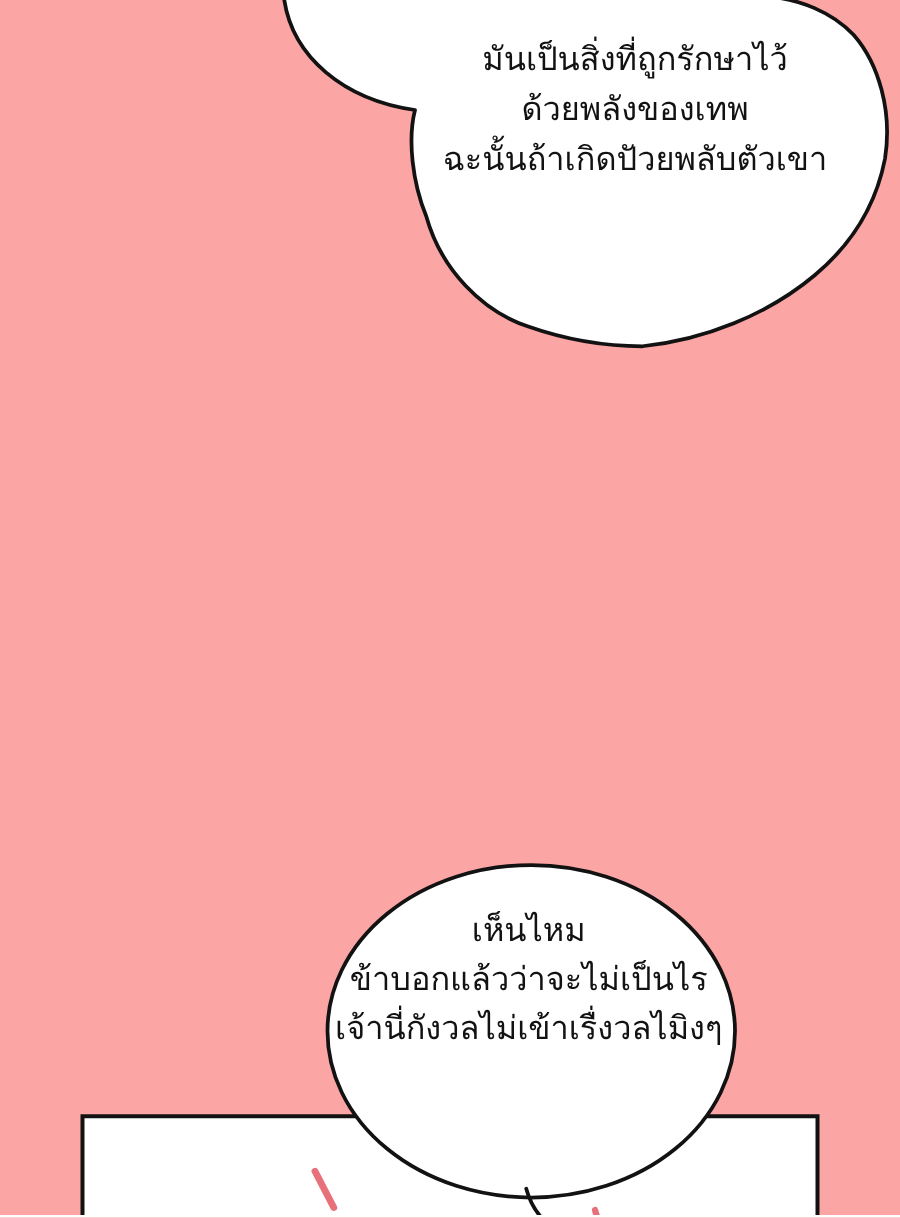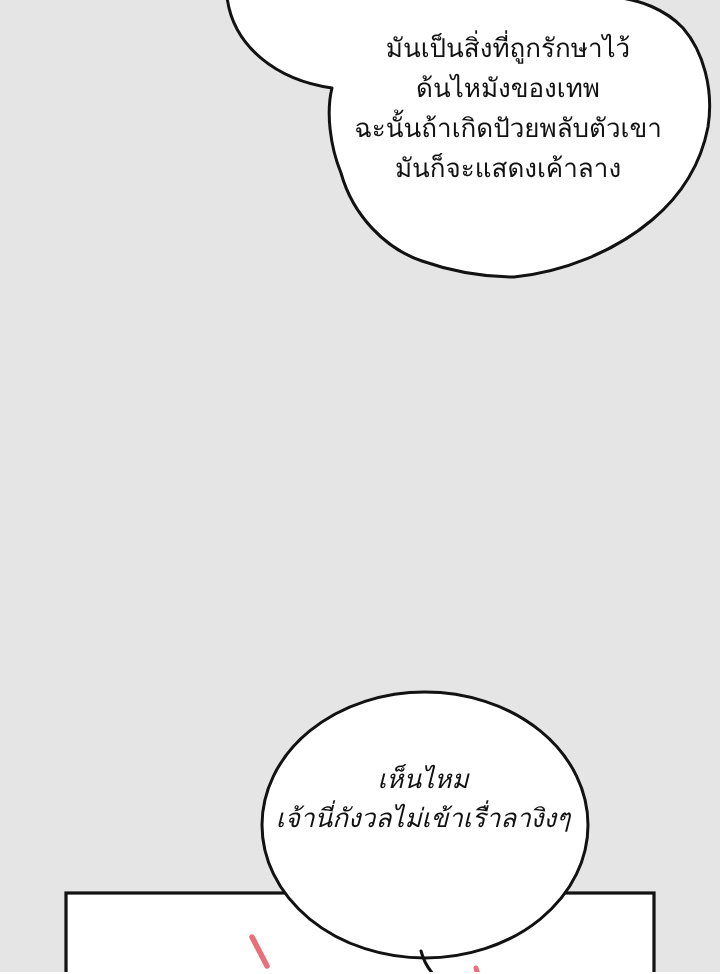--- a/index.html
+++ b/index.html
@@ -4,21 +4,21 @@
 <style>
   html, body {
     margin: 0;
     padding: 0;
     background: #ffffff;
   }
   .page {
     position: relative;
     width: 720px;
     height: 972px;
-    background: #e5e5e5;
+    background: #fca5a5;
     overflow: hidden;
     font-family: "DejaVu Sans", "Liberation Sans", sans-serif;
   }
   .art {
     position: absolute;
     left: 0;
     top: 0;
     width: 720px;
     height: 974px;
     display: block;
@@ -32,24 +32,23 @@
     white-space: nowrap;
   }
   .speech-text--top {
     left: 308px;
     top: 28px;
     width: 400px;
     line-height: 40px;
   }
   .speech-text--bottom {
     left: 223px;
-    top: 760px;
+    top: 726px;
     width: 400px;
     line-height: 39px;
-    font-style: italic;
   }
   .speech-line {
     display: block;
   }
 </style>
 </head>
 <body>
 
 <div class="page">
 
@@ -71,23 +70,23 @@
              C456,273 485,277 514,277
              C563,272 614,252 652,220
              C683,194 701,163 708,127
              C714,89 703,51 683,28
              C666,10 640,-1 612,-3
              C556,-42 298,-42 227,-3 Z" fill="#ffffff" stroke="#121212" stroke-width="3" stroke-linejoin="round"></path>
   </svg>
 
   <div class="speech-text speech-text--top">
     <span class="speech-line">มันเป็นสิ่งที่ถูกรักษาไว้</span>
-    <span class="speech-line">ด้นไหมังของเทพ</span>
+    <span class="speech-line">ด้วยพลังของเทพ</span>
     <span class="speech-line">ฉะนั้นถ้าเกิดปัวยพลับตัวเขา</span>
-    <span class="speech-line">มันก็จะแสดงเค้าลาง</span>
   </div>
 
   <div class="speech-text speech-text--bottom">
     <span class="speech-line">เห็นไหม</span>
-    <span class="speech-line">เจ้านี่กังวลไม่เข้าเรื่าลางิงๆ</span>
+    <span class="speech-line">ข้าบอกแล้วว่าจะไม่เป็นไร</span>
+    <span class="speech-line">เจ้านี่กังวลไม่เข้าเรื่งวลไมิงๆ</span>
   </div>
 
 </div>
 
 </body></html>

